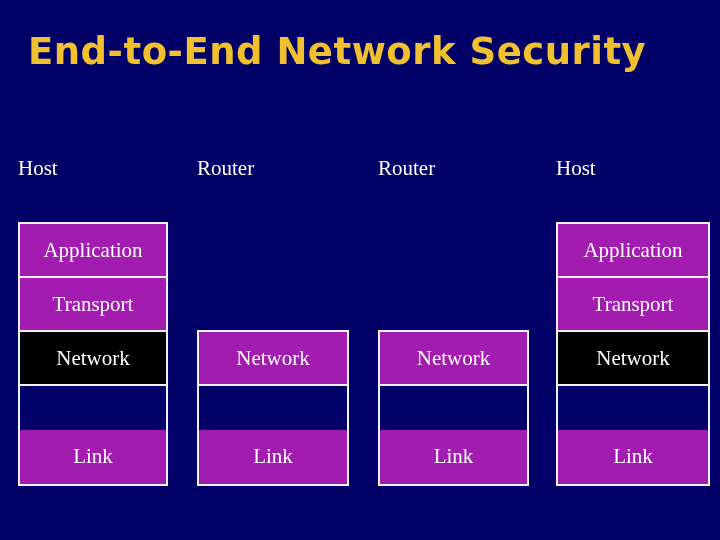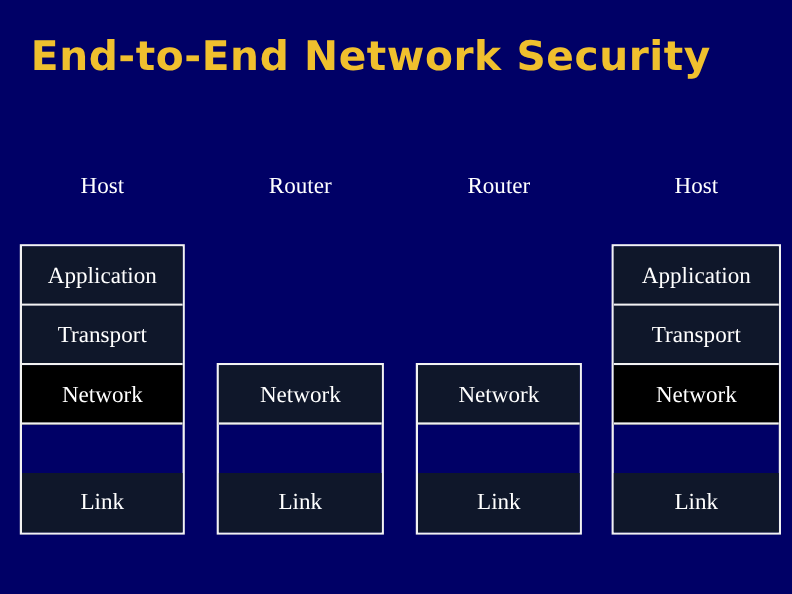--- a/index.html
+++ b/index.html
@@ -46,21 +46,21 @@
     height: 540px;
   }
   .column {
     position: absolute;
   }
   .col-header {
     position: absolute;
     top: 152px;
     height: 32px;
     line-height: 32px;
-    text-align: center;
+    text-align: left;
     color: #ffffff;
     font-family: "Liberation Serif", serif;
     font-size: 21px;
     white-space: nowrap;
   }
   .stack {
     position: absolute;
     top: 222px;
     border: 2px solid #f2f2f2;
     box-sizing: border-box;
@@ -68,21 +68,21 @@
   }
   .layer {
     height: 54px;
     line-height: 52px;
     text-align: center;
     color: #ffffff;
     font-family: "Liberation Serif", serif;
     font-size: 21px;
     box-sizing: border-box;
     border-bottom: 2px solid #f2f2f2;
-    background: #0f172a;
+    background: #a21caf;
     overflow: hidden;
     white-space: nowrap;
   }
   .layer:last-child {
     border-bottom: none;
     margin-top: 44px;
   }
   .layer.dark {
     background: #000000;
   }

